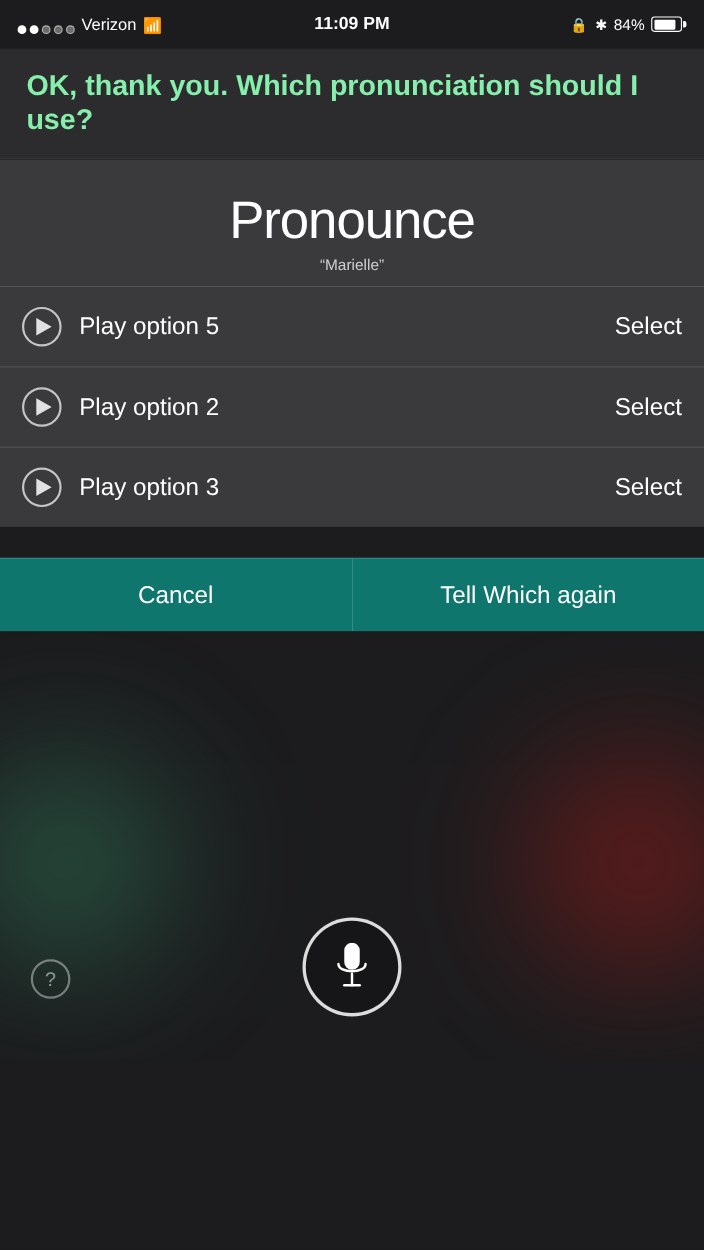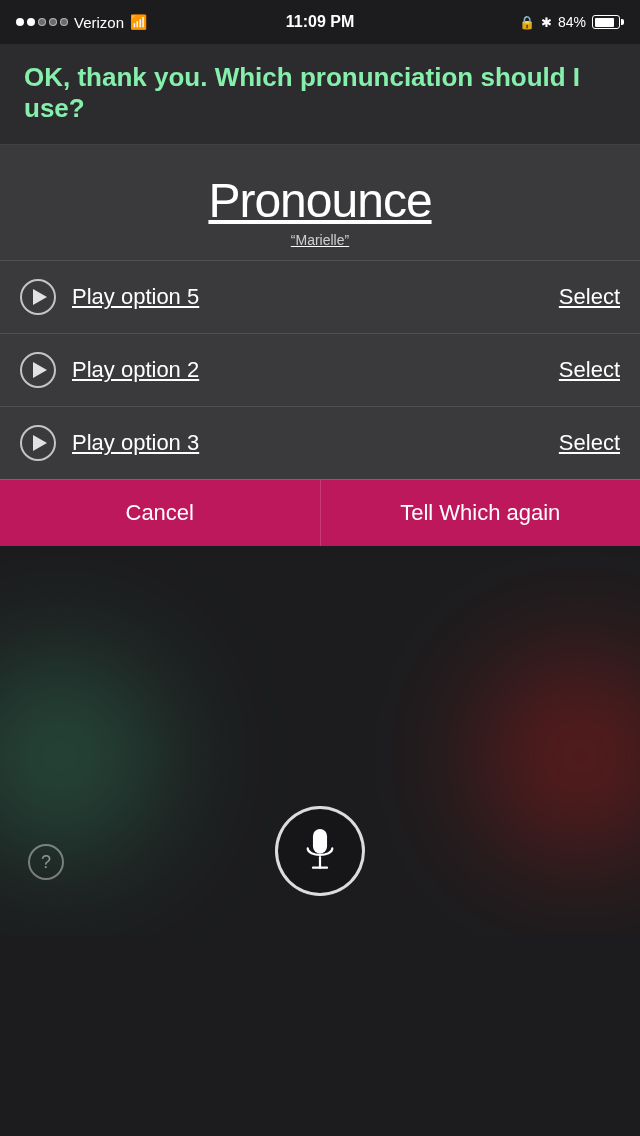--- a/index.html
+++ b/index.html
@@ -23,21 +23,21 @@
       display: flex;
       align-items: center;
       justify-content: space-between;
       padding: 0 16px;
       position: relative;
       z-index: 10;
     }
 
     .status-left {
       display: flex;
-      align-items: center;
+      align-items: flex-end;
       gap: 6px;
     }
 
     .signal-dots {
       display: flex;
       gap: 3px;
       align-items: center;
     }
 
     .dot {
@@ -126,21 +126,20 @@
     .siri-question {
       font-size: 26px;
       font-weight: 700;
       color: #86efac;
       line-height: 1.2;
     }
 
     
     .pronounce-panel {
       background: #000000;
-      text-decoration: underline;
     }
 
     .pronounce-title-area {
       padding: 28px 16px 12px;
       text-align: center;
       background: #3a3a3c;
     }
 
     .pronounce-title {
       font-size: 48px;
@@ -210,21 +209,22 @@
       font-size: 22px;
       color: white;
       font-weight: 400;
       cursor: pointer;
     }
 
     
     .action-buttons {
       display: flex;
       border-top: 1px solid rgba(255,255,255,0.15);
-      background: #be185d;
+      background: #0f766e;
+      margin-top: 28px;
     }
 
     .action-btn {
       flex: 1;
       padding: 20px;
       text-align: center;
       font-size: 22px;
       color: white;
       cursor: pointer;
       font-weight: 400;

